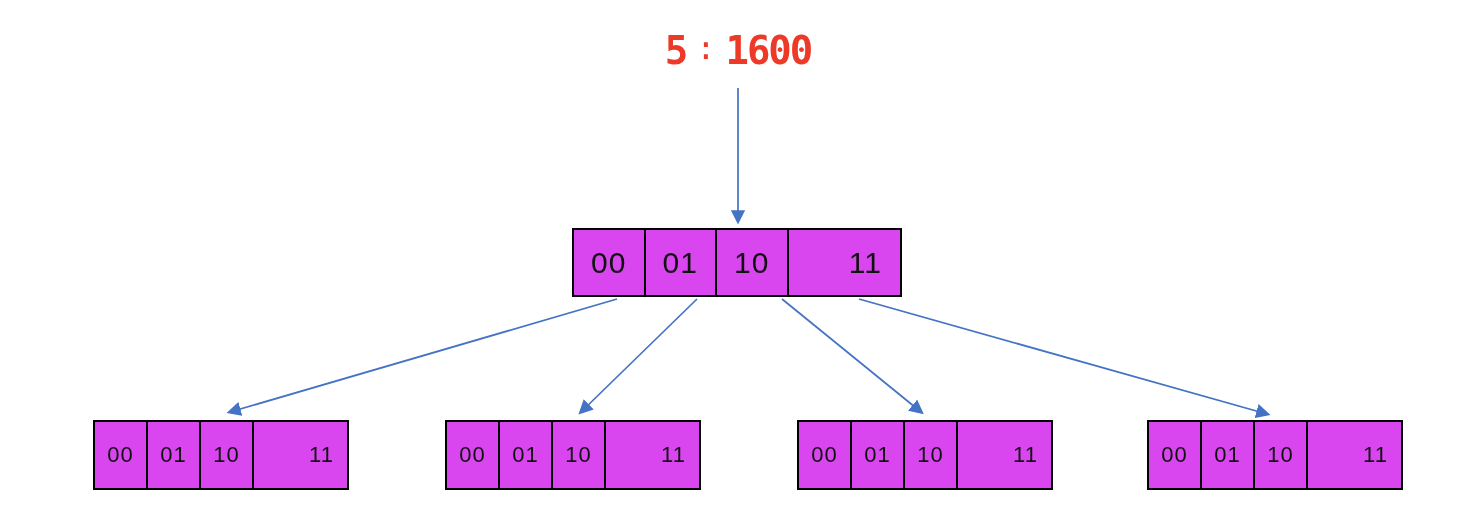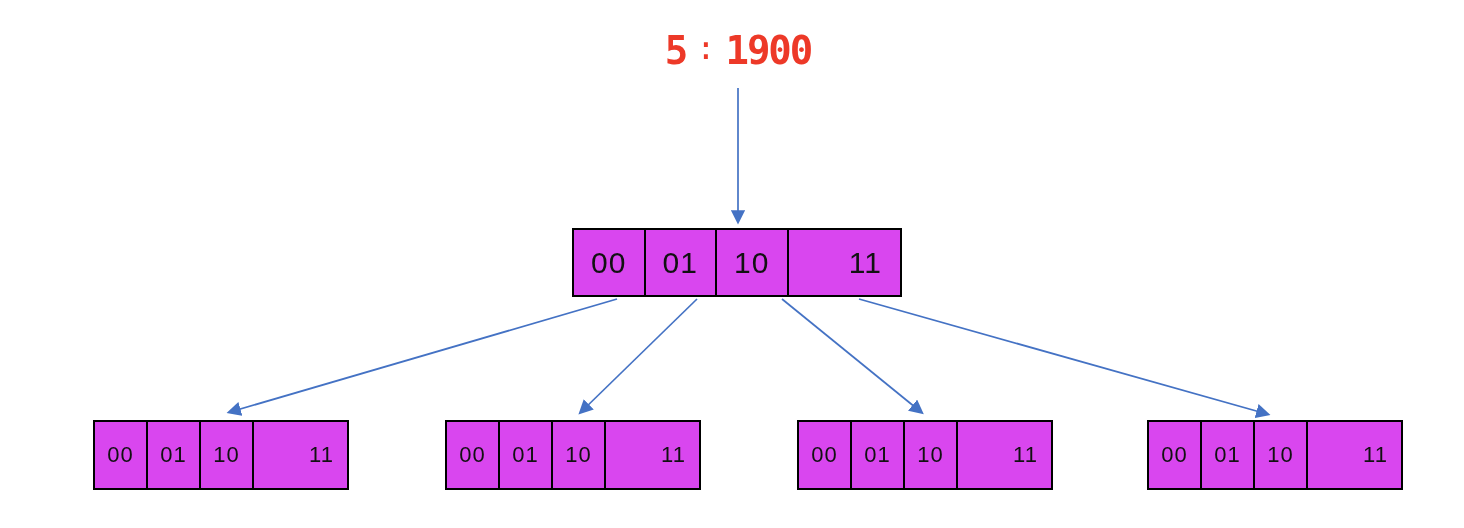--- a/index.html
+++ b/index.html
@@ -86,21 +86,21 @@
   .node.child.c4 { left: 1147px; }
 </style>
 </head>
 <body>
 
 <div class="canvas">
 
   <div class="addr-label">
     <span class="num">5</span>
     <span class="sep">:</span>
-    <span class="num">1900</span>
+    <span class="num">1600</span>
   </div>
 
   <svg class="arrows" viewBox="0 0 1464 528" xmlns="http://www.w3.org/2000/svg">
     <defs>
       <marker id="ah" viewBox="0 0 10 10" refX="7.5" refY="5" markerWidth="8.5" markerHeight="8.5" orient="auto-start-reverse">
         <path d="M 0 0 L 10 5 L 0 10 z"></path>
       </marker>
     </defs>
     <line x1="738" y1="88" x2="738" y2="221" marker-end="url(#ah)"></line>
     <line x1="617" y1="299" x2="230" y2="412" marker-end="url(#ah)"></line>

